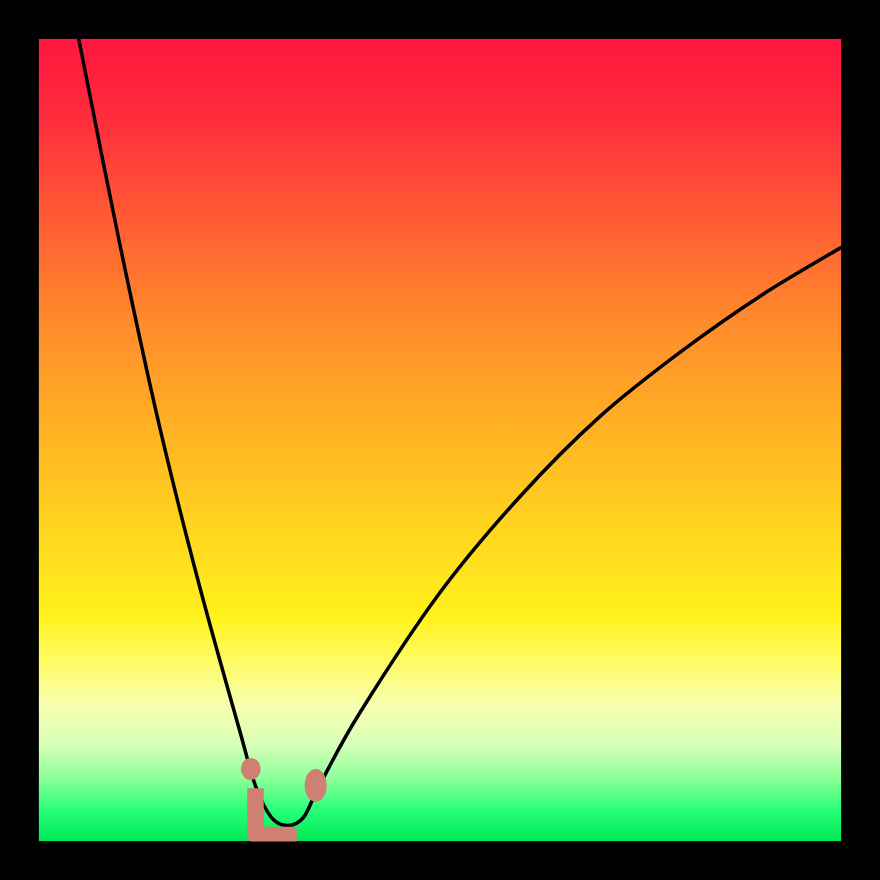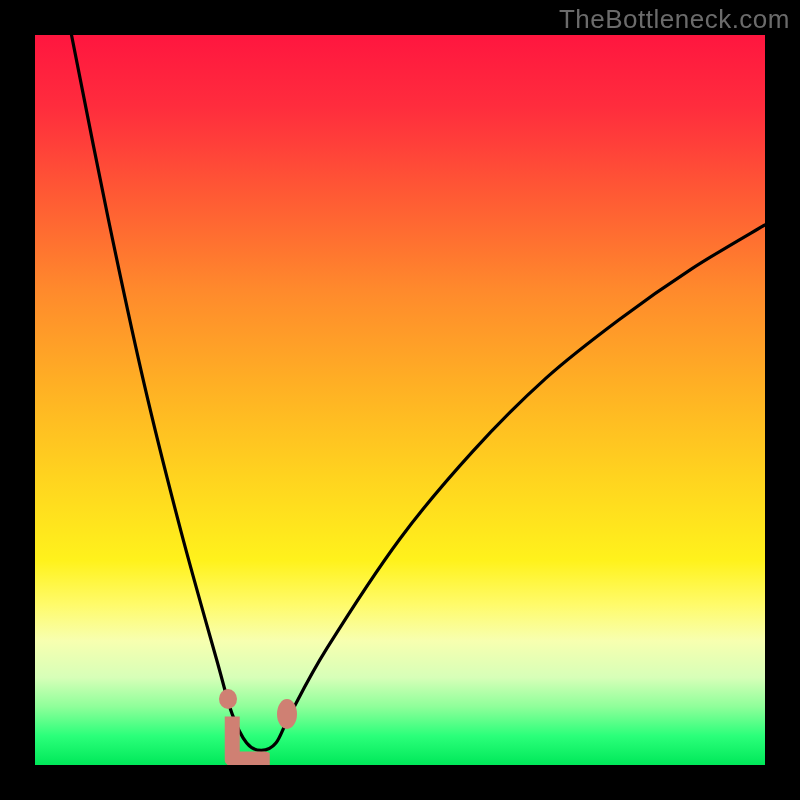--- a/index.html
+++ b/index.html
@@ -66,21 +66,20 @@
     width: 45px;
     height: 50px;
     transform: translate(-25%, -25%);
   }
 </style>
 </head>
 <body>
 
 <div class="frame">
 
-  <div class="watermark">TheBottleneck.com</div>
 
   <div class="plot-area">
 
     <svg class="gradient-bg" viewBox="0 0 730 730" preserveAspectRatio="none">
       <defs>
         <linearGradient id="bgGrad" x1="0" y1="0" x2="0" y2="1">
             <stop offset="0%" stop-color="#ff163f"></stop>
             <stop offset="10%" stop-color="#ff2d3d"></stop>
             <stop offset="22%" stop-color="#ff5a34"></stop>
             <stop offset="35%" stop-color="#ff8a2c"></stop>

